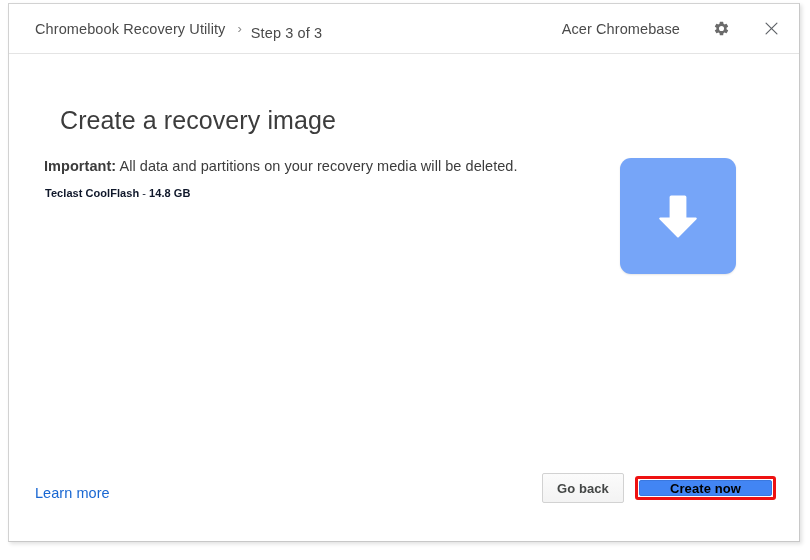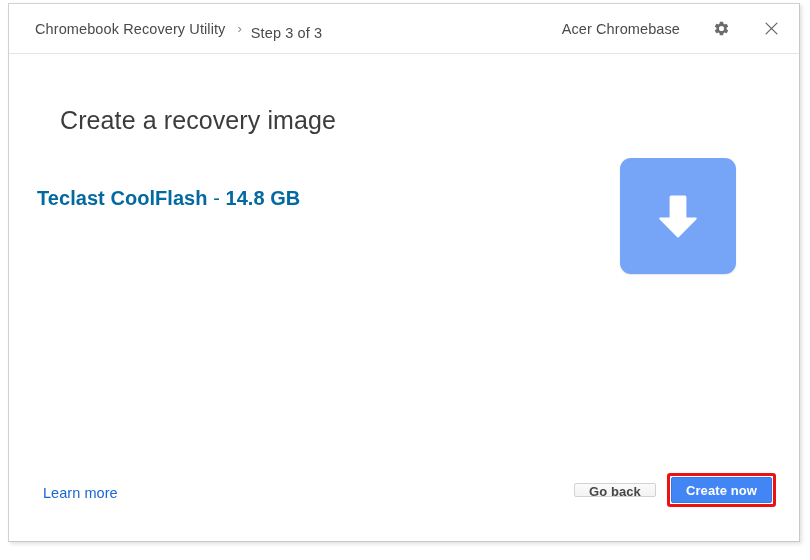--- a/index.html
+++ b/index.html
@@ -120,24 +120,24 @@
     top: 104px;
     font-size: 14.5px;
     color: #3c3c3c;
     letter-spacing: 0.05px;
     white-space: nowrap;
   }
   #warning-line .b { font-weight: bold; }
 
   #media-line {
     position: absolute;
-    left: 28px;
+    left: 36px;
     top: 133px;
-    font-size: 20px;
-    color: #0369a1;
+    font-size: 11px;
+    color: #0f172a;
     letter-spacing: 0.05px;
     white-space: nowrap;
   }
   #media-line .b { font-weight: bold; }
   #media-line .sep { font-weight: 400; }
 
   
   #download-graphic {
     position: absolute;
     left: 611px;
@@ -157,39 +157,39 @@
   #footer-row {
     position: absolute;
     left: 0;
     right: 0;
     bottom: 0;
     height: 90px;
   }
 
   #learn-more-link {
     position: absolute;
-    left: 34px;
+    left: 26px;
     top: 34px;
     font-size: 14.5px;
     color: #1967d2;
     text-decoration: none;
     cursor: pointer;
     letter-spacing: 0.05px;
   }
 
   #button-group {
     position: absolute;
     right: 23px;
     top: 22px;
     display: flex;
     align-items: center;
   }
 
   #go-back-button {
-    height: 14px;
+    height: 30px;
     min-width: 78px;
     padding: 0 14px;
     font-family: "Liberation Sans", sans-serif;
     font-size: 13px;
     font-weight: bold;
     color: #444746;
     background: linear-gradient(#fbfbfb, #f3f3f3);
     border: 1px solid #d2d2d2;
     border-radius: 2px;
     cursor: pointer;
@@ -199,27 +199,27 @@
 
   #create-now-wrapper {
     margin-left: 11px;
     border: 3px solid #ee1111;
     border-radius: 3px;
     padding: 1px;
     display: inline-flex;
     box-sizing: border-box;
   }
   #create-now-button {
-    height: 26px;
+    height: 16px;
     min-width: 84px;
-    padding: 0 14px;
+    padding: 0 30px;
     font-family: "Liberation Sans", sans-serif;
     font-size: 13px;
     font-weight: bold;
-    color: #ffffff;
+    color: #000000;
     background: #4285f4;
     border: 1px solid #3a78e0;
     border-radius: 2px;
     cursor: pointer;
     letter-spacing: 0.1px;
     box-sizing: border-box;
   }
 </style>
 </head>
 <body>
@@ -248,20 +248,23 @@
           </svg>
         </span>
       </button>
     </div>
   </div>
 
   <div id="content-area">
 
     <h1 id="page-title">Create a recovery image</h1>
 
+    <div id="warning-line">
+      <span class="b">Important:</span><span> All data and partitions on your recovery media will be deleted.</span>
+    </div>
 
     <div id="media-line">
       <span class="b">Teclast CoolFlash</span><span class="sep"> - </span><span class="b">14.8 GB</span>
     </div>
 
     <div id="download-graphic">
       <span>
         <svg width="58" height="58" viewBox="0 0 58 58" aria-hidden="true">
           <path fill="#ffffff" d="M22.2 8.5 h13.6 a1.6 1.6 0 0 1 1.6 1.6 v20.5 h9.4 a1 1 0 0 1 .73 1.69 L29.73 50.2 a1 1 0 0 1 -1.46 0 L10.47 32.29 A1 1 0 0 1 11.2 30.6 h9.4 V10.1 a1.6 1.6 0 0 1 1.6 -1.6 z"></path>
         </svg>

